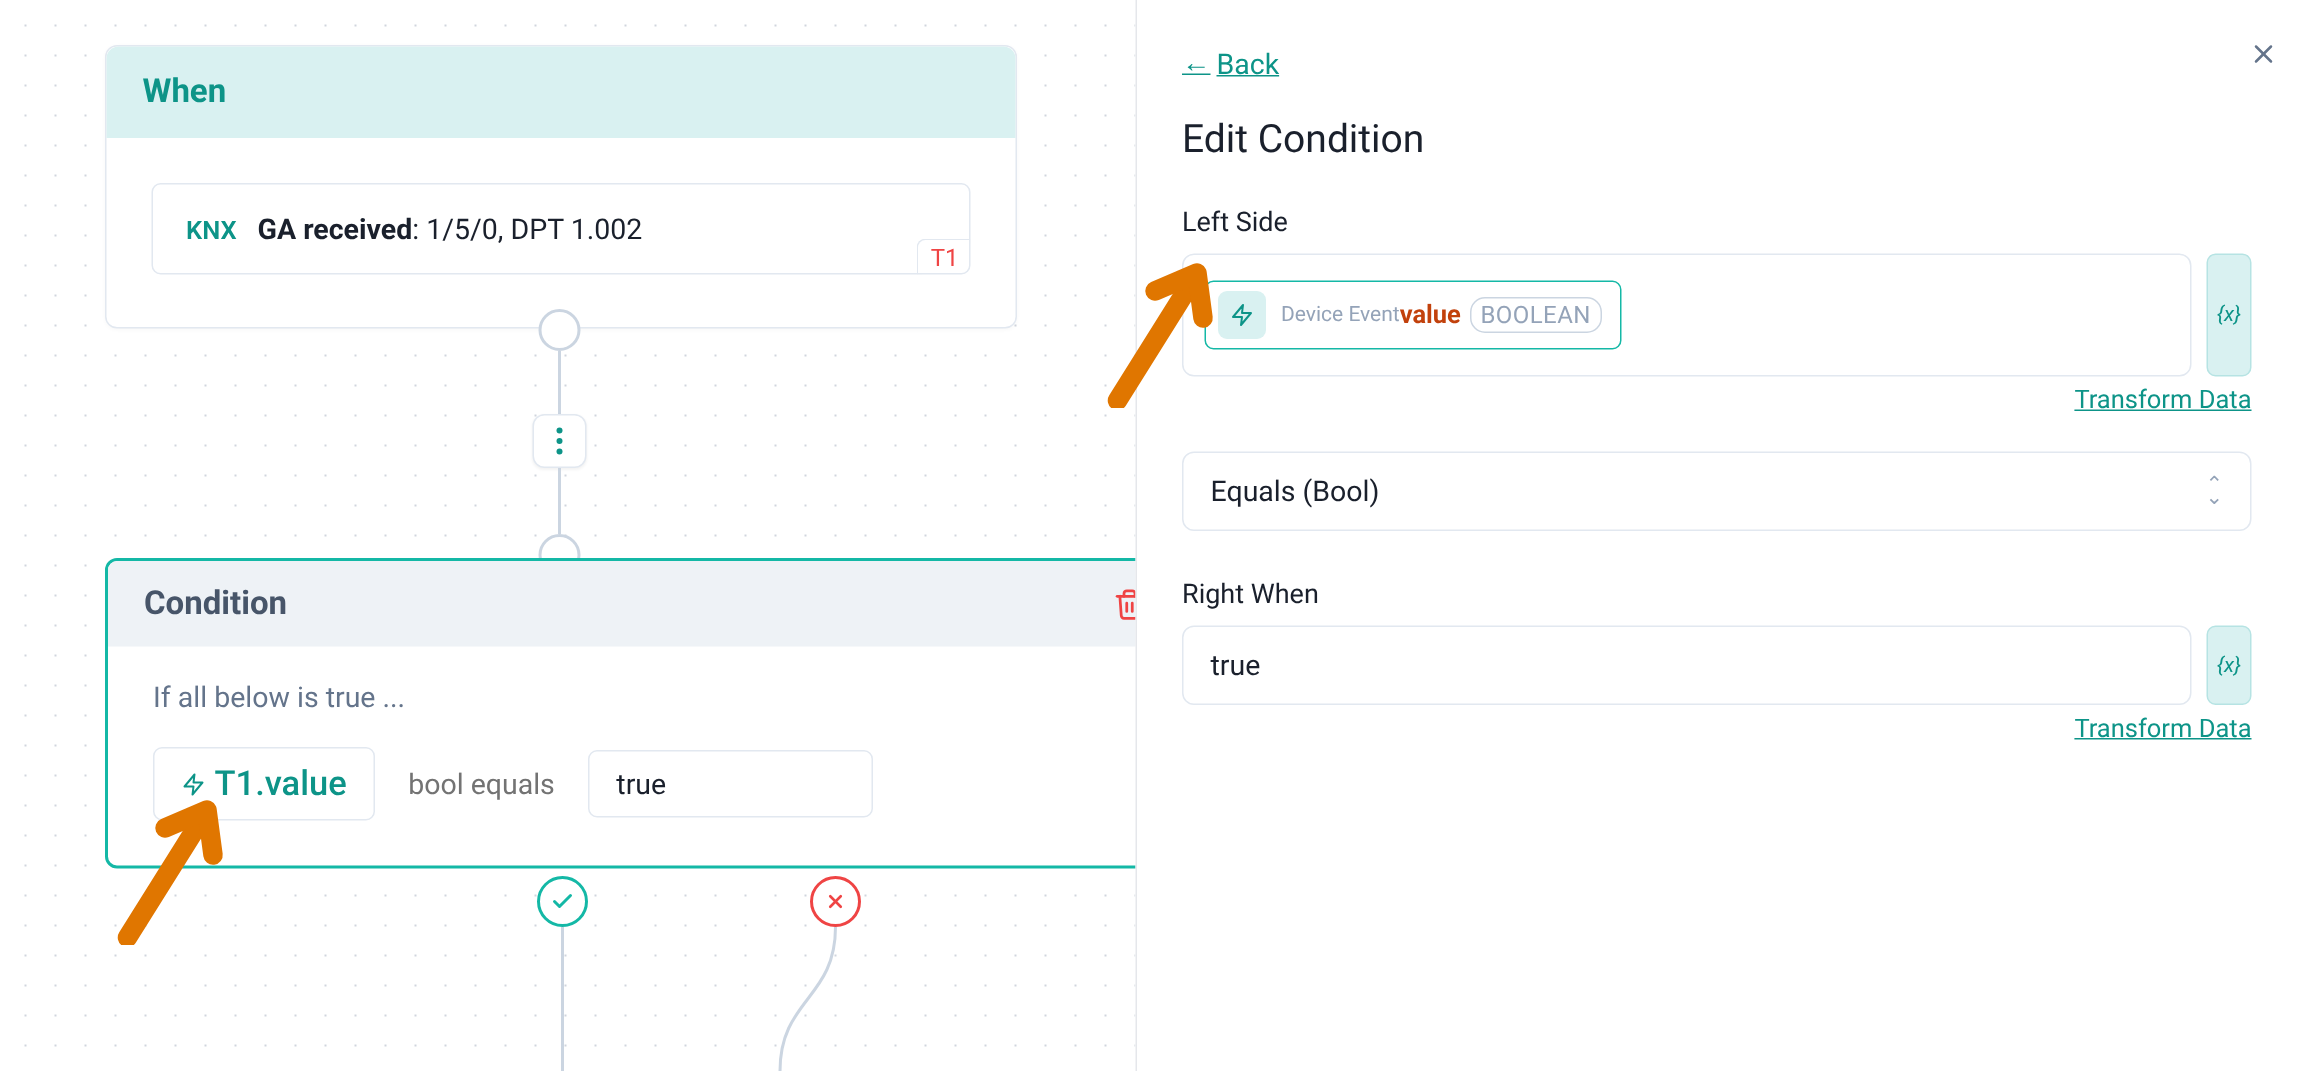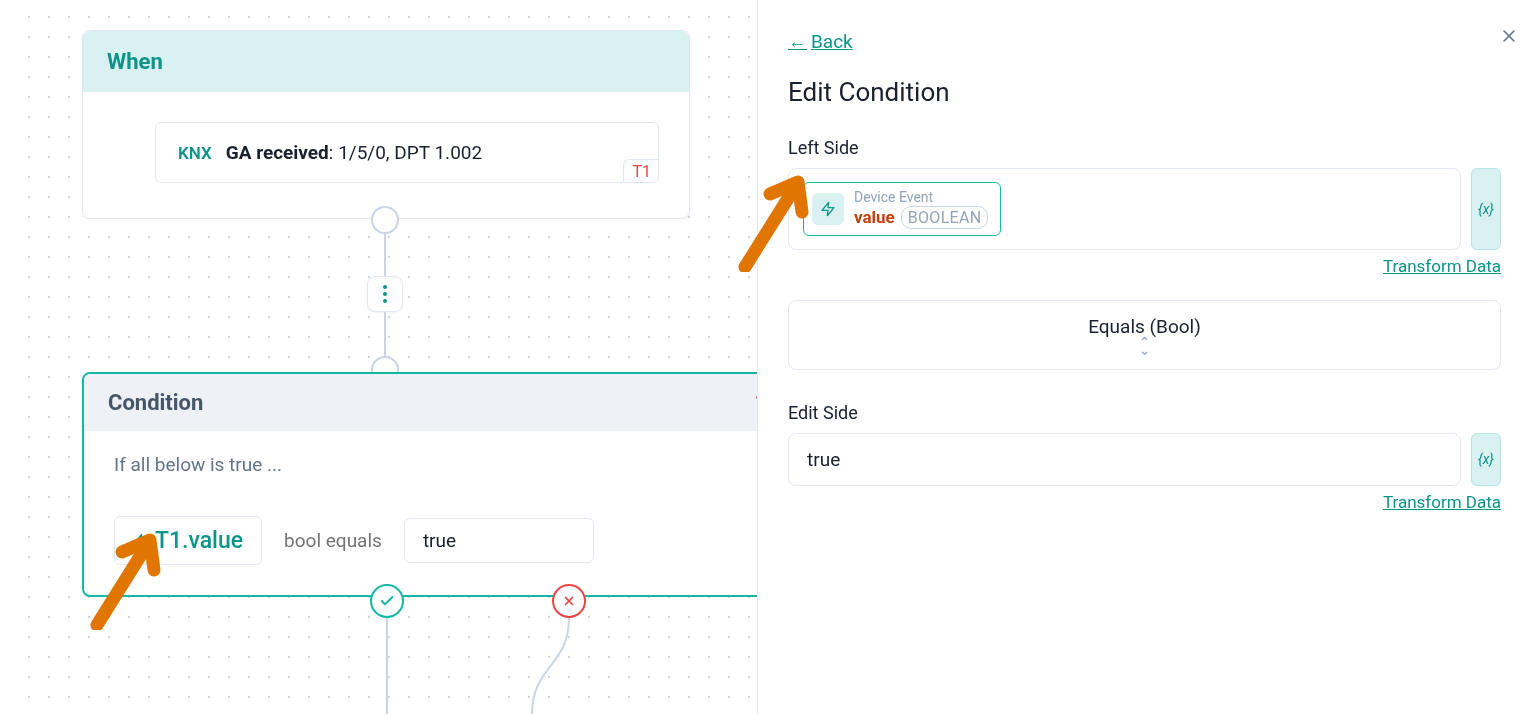--- a/index.html
+++ b/index.html
@@ -7,21 +7,21 @@
     font-family: -apple-system, BlinkMacSystemFont, "Segoe UI", Roboto, sans-serif;
     background: #fff;
     width: 1537px;
     height: 714px;
     overflow: hidden;
     position: relative;
     color: #1a202c;
   }
   .canvas {
     position: absolute;
-    left: 12px; top: 0;
+    left: 0; top: 0;
     width: 757px; height: 714px;
     background: #fff;
     background-image: radial-gradient(circle, #d0d5dd 1px, transparent 1px);
     background-size: 20px 20px;
     background-position: 7px 7px;
   }
   .panel {
     position: absolute;
     left: 757px; top: 0;
     width: 780px; height: 714px;
@@ -49,21 +49,20 @@
   }
   .when-body {
     padding: 30px 30px 35px 30px;
     position: relative;
   }
   .trigger-box {
     border: 1px solid #e2e8f0;
     border-radius: 6px;
     padding: 18px 22px;
     position: relative;
-    margin-left: 42px;
   }
   .knx-label {
     color: #0d9488;
     font-weight: 600;
     font-size: 17px;
     margin-right: 10px;
   }
   .trigger-text {
     font-size: 19px;
     color: #1a202c;
@@ -131,21 +130,21 @@
   }
   .trash-btn {
     cursor: pointer;
   }
   .cond-body {
     padding: 22px 30px 30px 30px;
   }
   .cond-desc {
     color: #64748b;
     font-size: 19px;
-    margin-bottom: 40px;
+    margin-bottom: 22px;
   }
   .cond-row {
     display: flex;
     align-items: center;
     gap: 22px;
   }
   .chip {
     border: 1px solid #e2e8f0;
     border-radius: 6px;
     padding: 10px 18px;
@@ -241,21 +240,21 @@
     align-items: center;
     gap: 10px;
     background: #fff;
   }
   .token-icon {
     width: 32px; height: 32px;
     background: #d9f1f1;
     border-radius: 6px;
     display:flex;align-items:center;justify-content:center;
   }
-  .token-text { display:flex; flex-direction:column; line-height:1.2; }
+  .token-text { display:flex; flex-direction:row; line-height:1.2;align-items:center; }
   .token-kind { font-size: 14px; color: #94a3b8; }
   .token-val-row { display:flex; align-items:center; gap:6px; }
   .token-val { font-size: 17px; color: #c2410c; font-weight: bold; }
   .type-badge {
     font-size: 16px;
     color: #94a3b8;
     border: 1px solid #cbd5e1;
     border-radius: 10px;
     padding: 1px 6px;
     letter-spacing: 0.3px;
@@ -274,21 +273,20 @@
     border: 1px solid #e2e8f0;
     border-radius: 8px;
     padding: 14px 18px;
     font-size: 19px;
     display:flex;
     justify-content:space-between;
     align-items:center;
     cursor:pointer;
     margin-bottom: 32px;
     background:#fff;
-    flex-direction:column;
   }
   .select-caret { color:#94a3b8; font-size:14px; line-height:0.6; }
   .input-box {
     flex:1;
     border: 1px solid #e2e8f0;
     border-radius: 8px;
     padding: 14px 18px;
     font-size: 19px;
     background:#fff;
   }
@@ -432,21 +430,21 @@
   </div>
   <a class="transform-link">Transform Data</a>
 
   
   <div class="select-box">
     <span>Equals (Bool)</span>
     <span class="select-caret">⌃<br>⌄</span>
   </div>
 
   
-  <div class="field-label">Edit Side</div>
+  <div class="field-label">Right When</div>
   <div class="field-row">
     <div class="input-box">
       <span>true</span>
     </div>
     <div class="var-btn">
       <span>{x}</span>
     </div>
   </div>
   <a class="transform-link">Transform Data</a>
 

